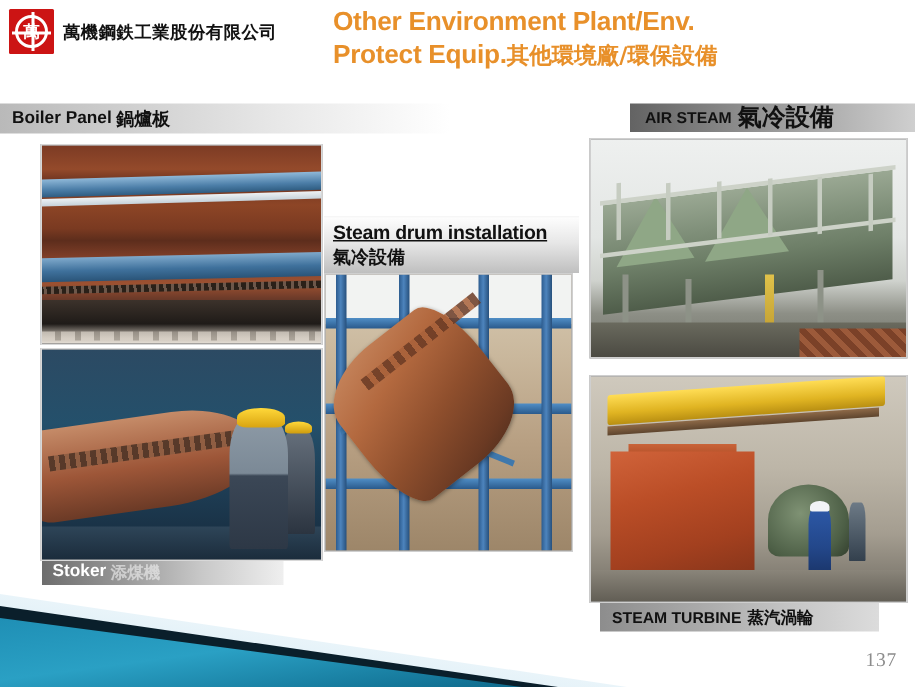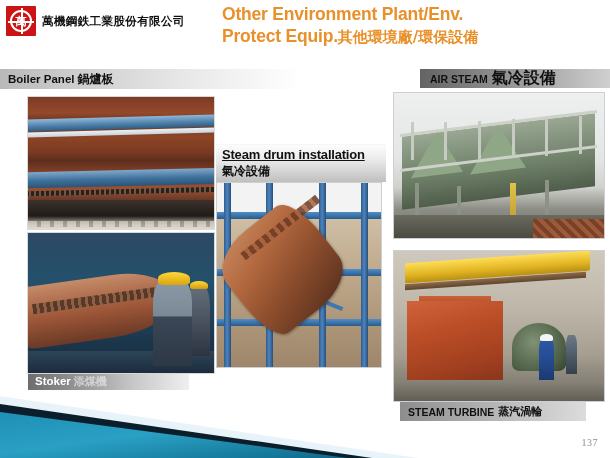--- a/index.html
+++ b/index.html
@@ -148,21 +148,21 @@
       background:#f2f4f6;border-radius:50% 50% 18% 18%;}
   .ph-turb .worker2{position:absolute;left:82%;top:56%;width:5%;height:26%;
       background:linear-gradient(180deg,#6d7a86,#33404d);border-radius:28% 28% 3% 3%;}
   .ph-turb .wall{position:absolute;left:0;top:22%;width:100%;height:30%;
       background:linear-gradient(180deg,#d9d4c8,#c3bcae);z-index:-1;}
   .ph-turb .floor{position:absolute;left:0;bottom:0;width:100%;height:14%;
       background:linear-gradient(180deg,#8a857a,#625e55);}
 
   
   .swoosh{position:absolute;left:0;bottom:0;width:430px;height:80px;pointer-events:none;}
-  .pagenum{position:absolute;right:12px;bottom:10px;font-size:10px;color:#8c8c8c;
+  .pagenum{position:absolute;right:12px;bottom:10px;font-size:13px;color:#8c8c8c;
            font-family:"Liberation Serif","DejaVu Serif",serif;letter-spacing:.5px;}
 </style>
 </head>
 <body>
 
 <div class="slide">
 
   <div class="logo-wrap">
     <div class="logo-mark">
       <div class="cog"></div>

